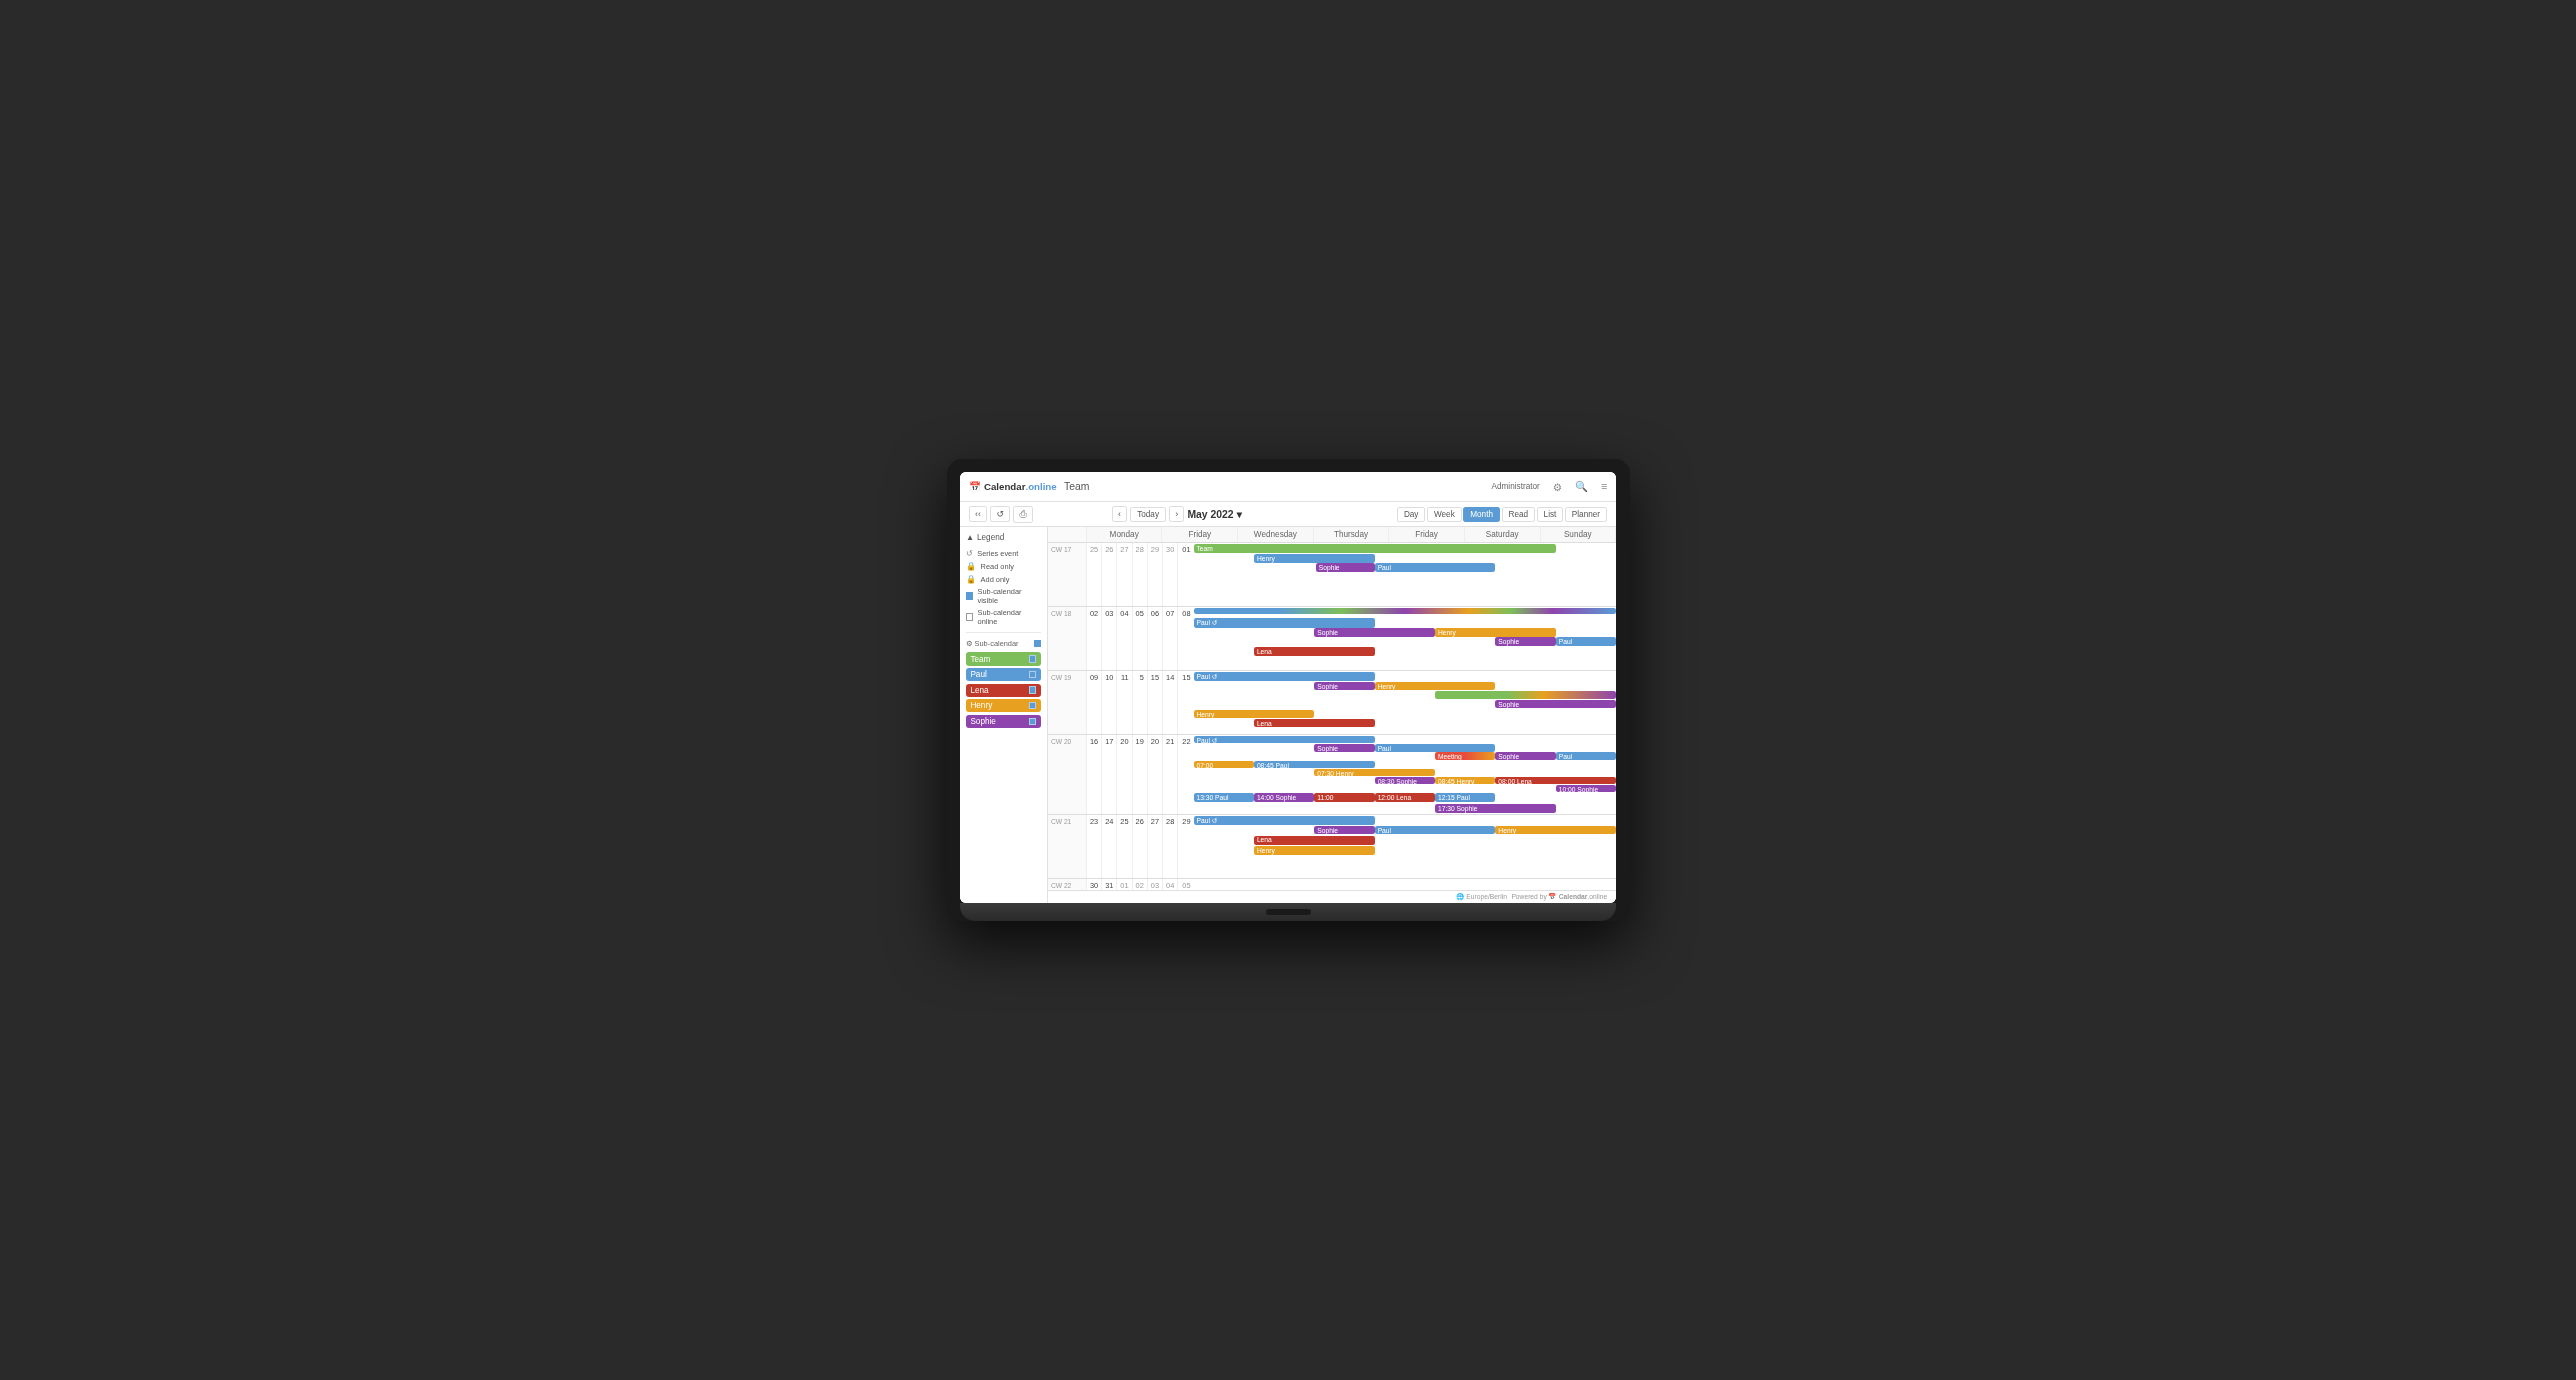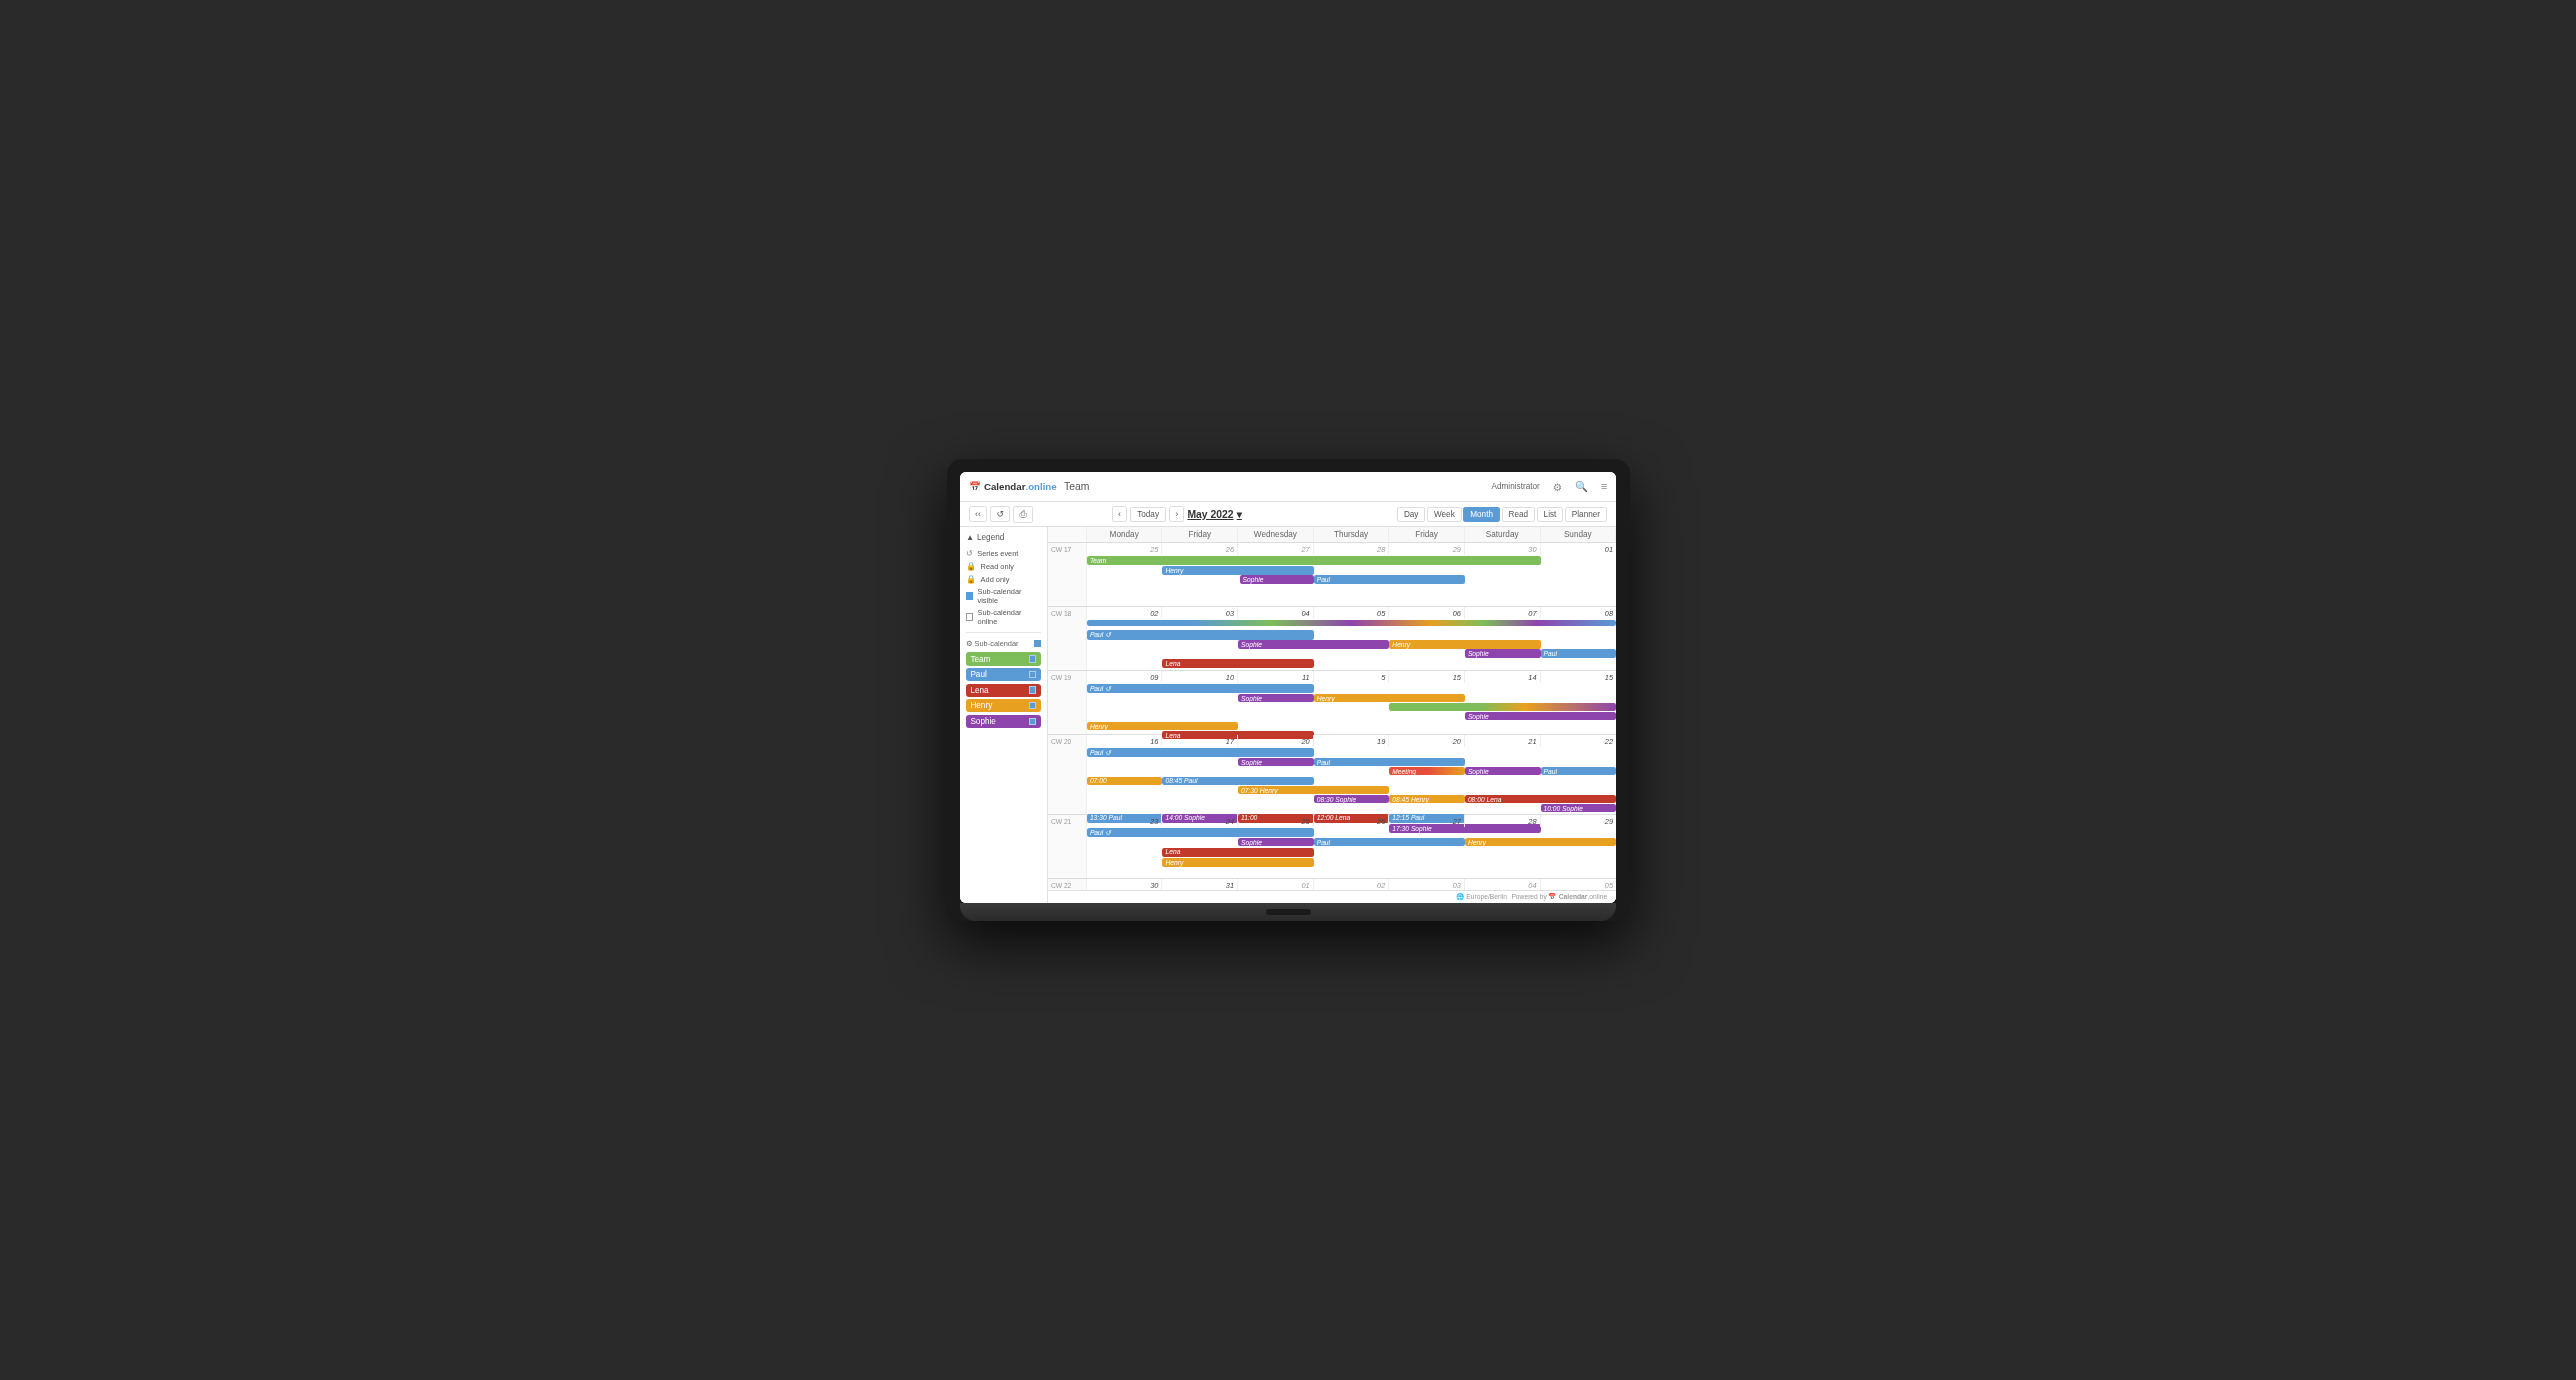--- a/index.html
+++ b/index.html
@@ -108,21 +108,20 @@
       color: #555;
     }
     .month-title {
       font-size: 10.4px;
       font-weight: 600;
       color: #333;
       margin: 0 auto;
       display: flex;
       align-items: center;
       gap: 3px;
-      text-decoration: underline;
     }
     .view-buttons {
       display: flex;
       gap: 1.5px;
       margin-left: auto;
     }
     .view-btn {
       border: 0.7px solid #ddd;
       background: #fff;
       border-radius: 2.2px;
@@ -281,22 +280,21 @@
       flex-shrink: 0;
       font-size: 6.7px;
       color: #999;
       padding: 3px;
       border-right: 0.7px solid #eee;
       background: #fafafa;
     }
     .week-days {
       flex: 1;
       display: flex;
-      flex-direction: column;
-      font-style: italic;
+      flex-direction: row;
     }
     .days-numbers {
       display: grid;
       grid-template-columns: repeat(7, 1fr);
     }
     .day-num-cell {
       border-right: 0.7px solid #eee;
       padding: 1.5px 3px;
     }
     .day-num-cell:last-child { border-right: none; }

